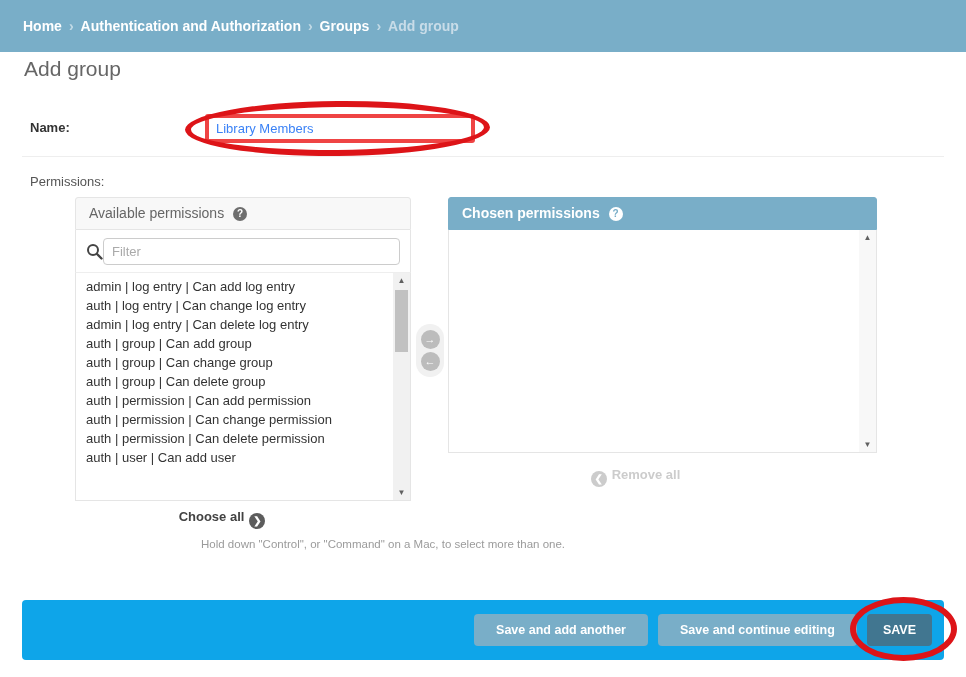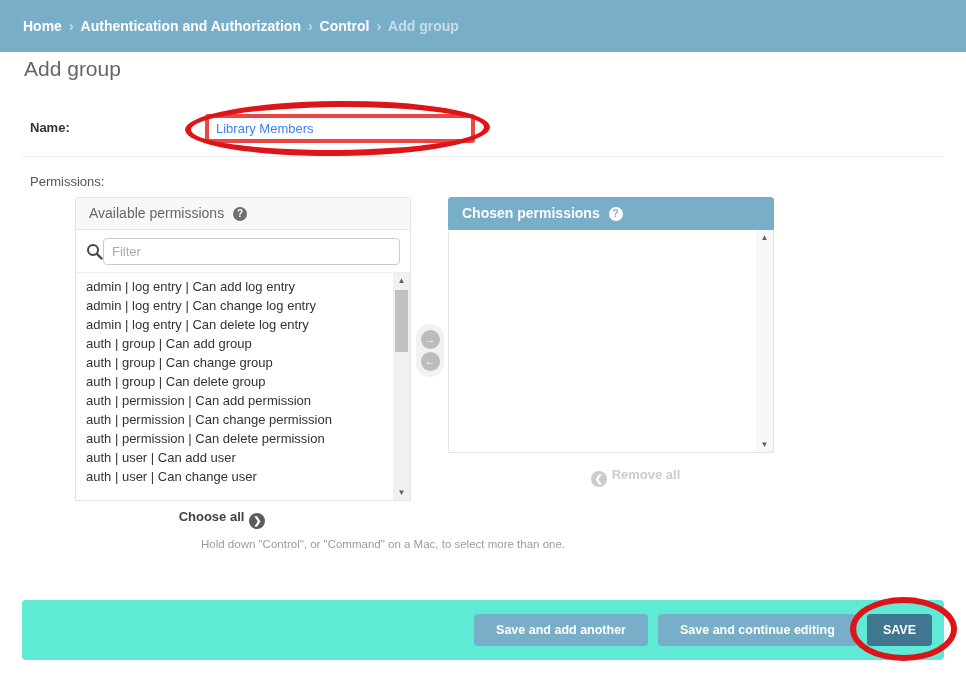--- a/index.html
+++ b/index.html
@@ -61,40 +61,40 @@
     background:#c1c1c1; cursor:pointer; }
 
   
   .chooser-arrows { position:absolute; left:383px; top:127px; width:28px; height:53px;
     background:#f1f1f1; border-radius:14px; display:flex; flex-direction:column;
     align-items:center; justify-content:center; gap:3px; }
   .arrow-circle { width:19px; height:19px; border-radius:50%; background:#bcbcbc;
     color:#fff; font-size:11px; font-weight:bold; line-height:19px; text-align:center;
     cursor:pointer; }
 
-  .chosen-col { position:absolute; left:415px; top:0; width:326px; }
+  .chosen-col { position:absolute; left:415px; top:0; width:429px; }
   .chosen-col .box-header { background:#79aec8; border-color:#79aec8; color:#fff;
     font-weight:bold; }
   .chosen-col .help-icon { background:#fff; color:#79aec8; }
   .chosen-body { position:relative; height:223px; border:1px solid #e5e5e5;
     border-top:none; background:#fff; }
 
   .remove-all { position:absolute; left:415px; top:270px; width:375px;
     text-align:center; font-size:13px; font-weight:bold; color:#ccc; cursor:default; }
   .remove-all .arrow-circle { display:inline-block; background:#ccc; width:16px;
     height:16px; line-height:16px; font-size:10px; margin-right:5px; vertical-align:-3px; }
   .choose-all { position:absolute; left:0; top:312px; width:378px; text-align:center;
     font-size:13px; font-weight:bold; color:#424242; cursor:pointer; }
   .choose-all .arrow-circle { display:inline-block; background:#5c5c5c; width:16px;
     height:16px; line-height:16px; font-size:10px; margin-left:5px; vertical-align:-3px; }
   .select-help { position:absolute; left:168px; top:341px; font-size:11.5px; color:#9b9b9b; }
 
   
   .footer-bar { position:absolute; left:22px; top:600px; width:922px; height:60px;
-    background:#5eead4; border-radius:4px; display:flex; align-items:center;
+    background:#0ea5e9; border-radius:4px; display:flex; align-items:center;
     justify-content:flex-end; gap:10px; padding-right:12px; }
   .btn { height:32px; border:none; border-radius:4px; background:#79aec8; color:#fff;
     font-size:12.5px; font-weight:bold; font-family:inherit; padding:0 22px;
     cursor:pointer; }
   .btn.primary { background:#417690; padding:4px 16px; }
 
   
   .annotation { position:absolute; border:6px solid #dd1418; border-radius:50%;
     pointer-events:none; z-index:9; }
   .annotation.name { left:185px; top:101px; width:305px; height:55px; transform:rotate(-0.5deg); }
@@ -105,21 +105,21 @@
 </head>
 <body>
 
 <div class="screen">
 
   <div class="breadcrumbs">
     <span class="crumb-link">Home</span>
     <span class="sep">›</span>
     <span class="crumb-link">Authentication and Authorization</span>
     <span class="sep">›</span>
-    <span class="crumb-link">Control</span>
+    <span class="crumb-link">Groups</span>
     <span class="sep">›</span>
     <span class="crumb-current">Add group</span>
   </div>
 
   <h1 class="page-title">Add group</h1>
 
   <div class="name-row">
     <label class="name-label">Name:</label>
     <input class="name-input" type="text" value="Library Members" style="">
   </div>
@@ -138,30 +138,29 @@
           <svg width="17" height="17" viewBox="0 0 17 17">
             <circle cx="7" cy="7" r="5" fill="none" stroke="#444" stroke-width="2"></circle>
             <line x1="11" y1="11" x2="15.5" y2="15.5" stroke="#444" stroke-width="2.4" stroke-linecap="round"></line>
           </svg>
         </span>
         <input class="filter-input" type="text" placeholder="Filter" style="">
       </div>
       <div class="option-list">
         <div class="options">
           <div class="option">admin | log entry | Can add log entry</div>
-          <div class="option">admin | log entry | Can change log entry</div>
+          <div class="option">auth | log entry | Can change log entry</div>
           <div class="option">admin | log entry | Can delete log entry</div>
           <div class="option">auth | group | Can add group</div>
           <div class="option">auth | group | Can change group</div>
           <div class="option">auth | group | Can delete group</div>
           <div class="option">auth | permission | Can add permission</div>
           <div class="option">auth | permission | Can change permission</div>
           <div class="option">auth | permission | Can delete permission</div>
           <div class="option">auth | user | Can add user</div>
-          <div class="option">auth | user | Can change user</div>
         </div>
         <div class="scrollbar">
           <div class="sb-btn up">▲</div>
           <div class="sb-thumb"></div>
           <div class="sb-btn down">▼</div>
         </div>
       </div>
     </div>
 
     <div class="chooser-arrows">

